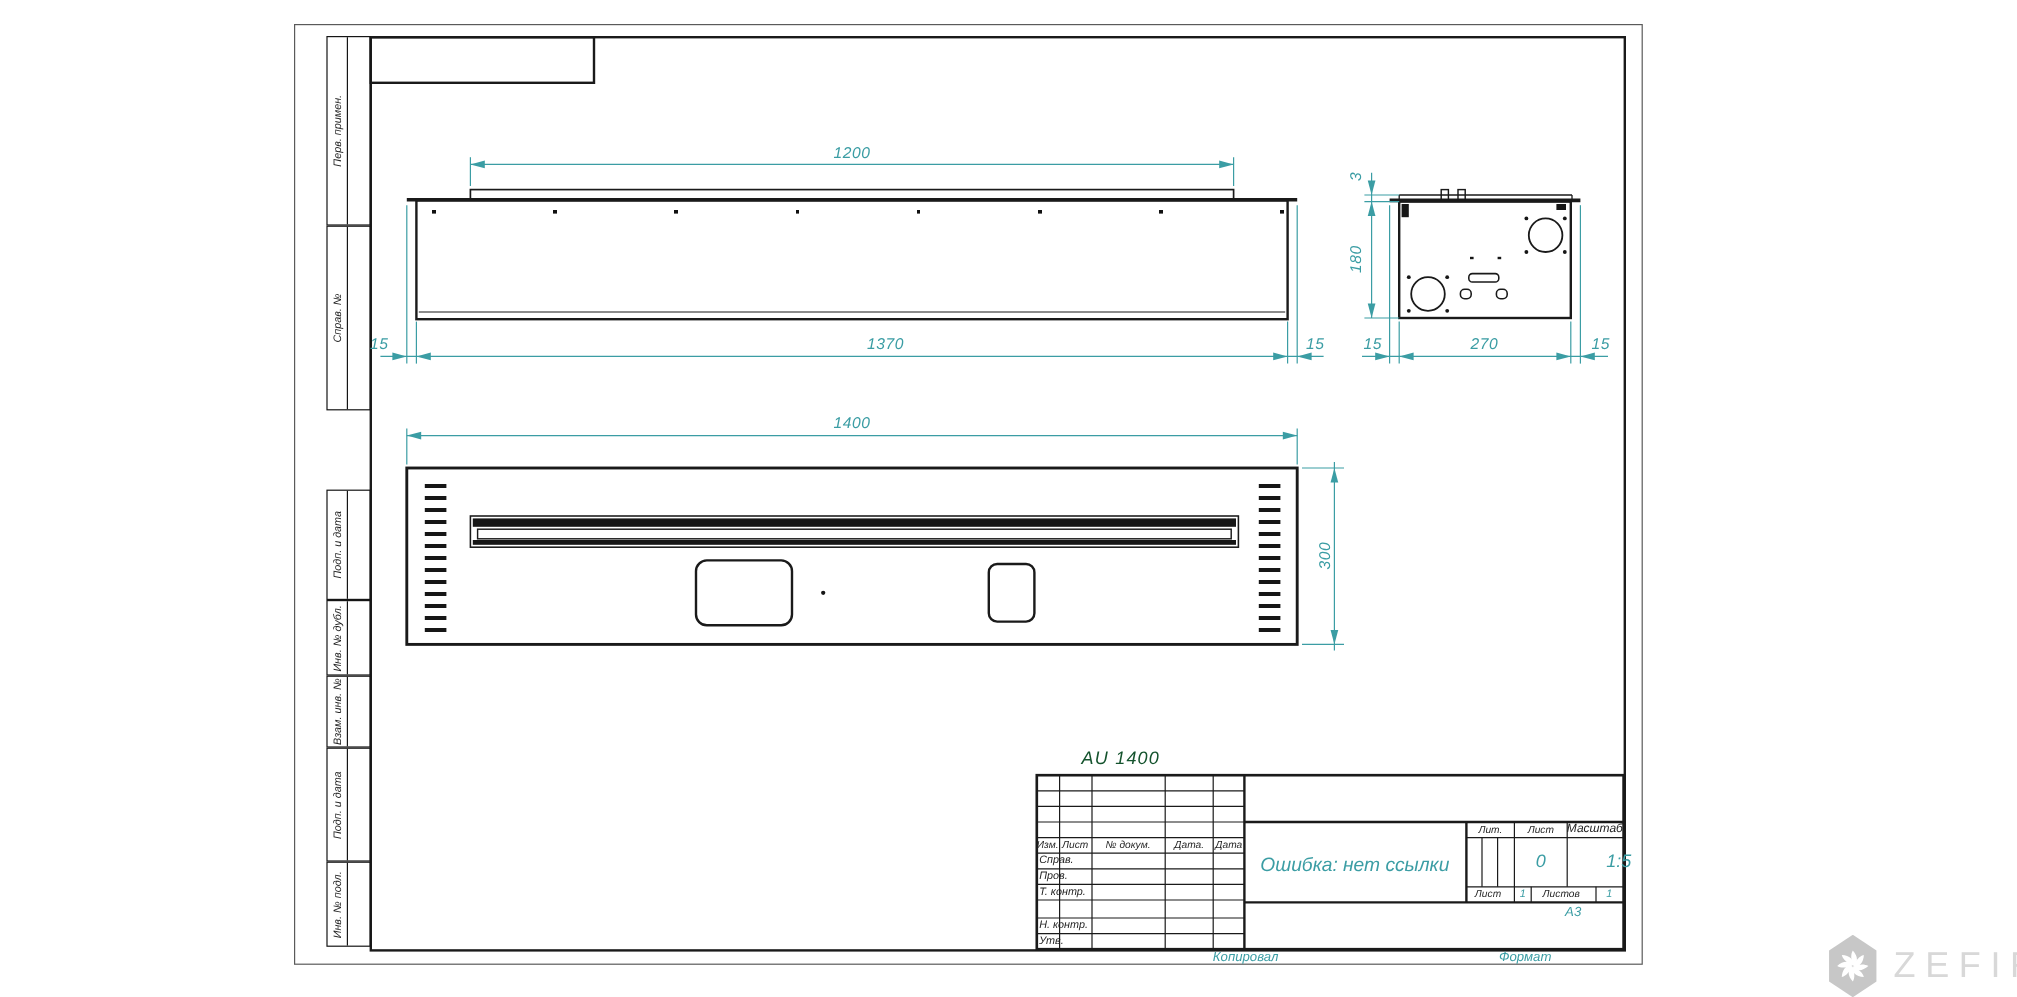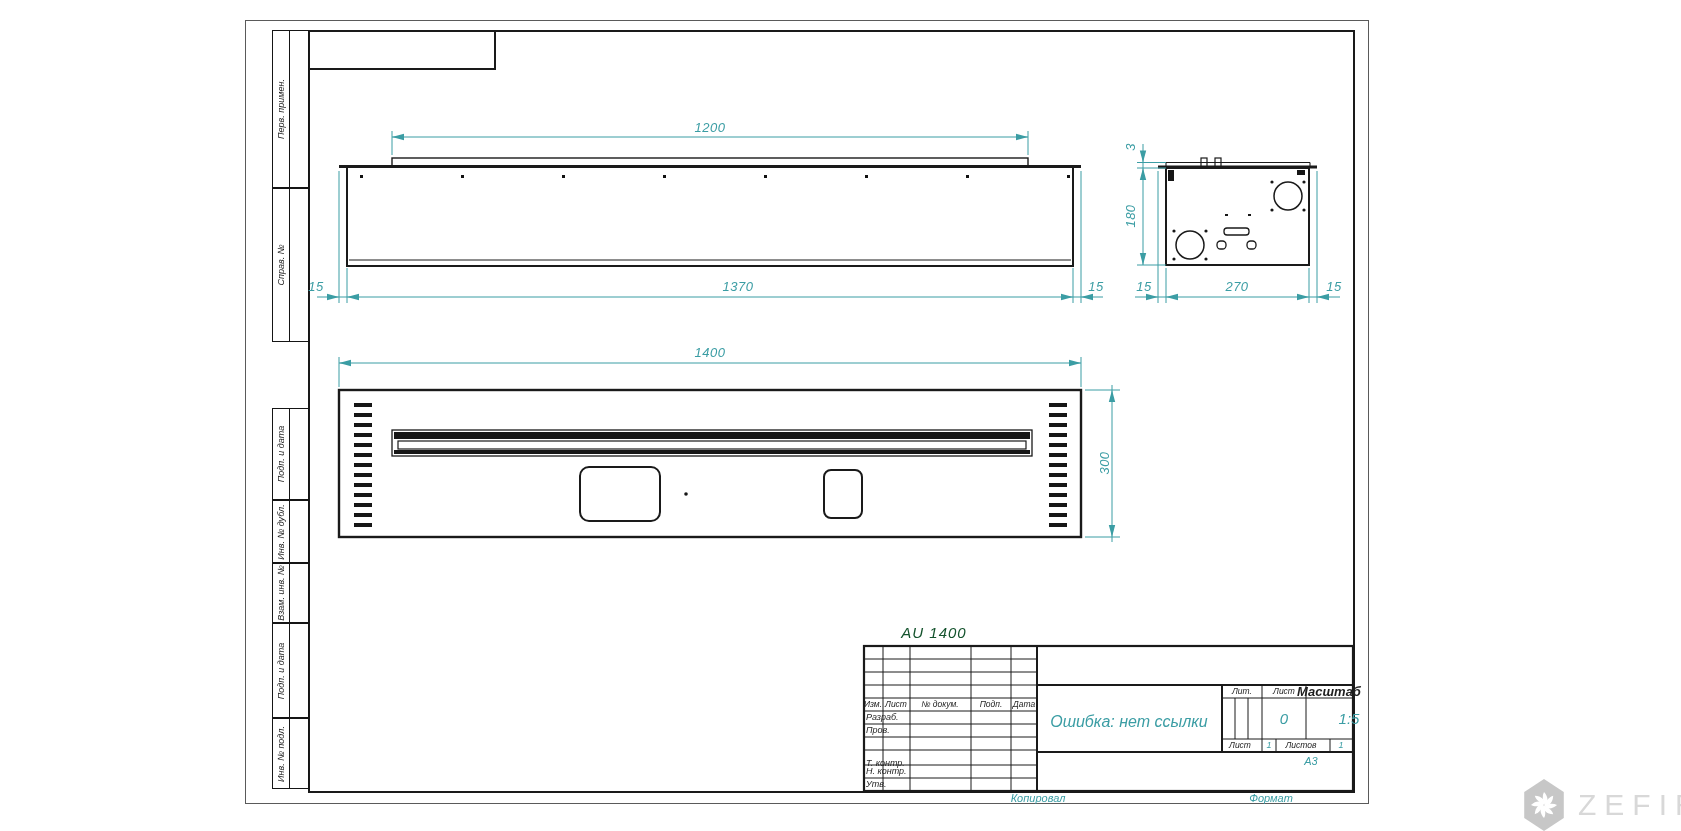--- a/index.html
+++ b/index.html
@@ -210,31 +210,31 @@
   <div class="t tv dim" style="left:1130px;top:216px;">180</div>
   <div class="t dim" style="left:1144px;top:286px;">15</div>
   <div class="t dim" style="left:1237px;top:286px;">270</div>
   <div class="t dim" style="left:1334px;top:286px;">15</div>
 
   <div class="t" style="left:934px;top:632px;font-size:15px;letter-spacing:1px;color:#14532d;">AU 1400</div>
 
   <div class="t" style="left:873px;top:704px;font-size:8.5px;">Изм.</div>
   <div class="t" style="left:896px;top:704px;font-size:8.5px;">Лист</div>
   <div class="t" style="left:940px;top:704px;font-size:8.5px;">№ докум.</div>
-  <div class="t" style="left:991px;top:704px;font-size:8.5px;">Подп.</div>
+  <div class="t" style="left:991px;top:704px;font-size:8.5px;">Дата.</div>
   <div class="t" style="left:1024px;top:704px;font-size:8.5px;">Дата</div>
-  <div class="tl" style="left:866px;top:717px;font-size:9px;">Разраб.</div>
+  <div class="tl" style="left:866px;top:717px;font-size:9px;">Справ.</div>
   <div class="tl" style="left:866px;top:730px;font-size:9px;">Пров.</div>
-  <div class="tl" style="left:866px;top:743px;font-size:9px;margin-top:20px;">Т. контр.</div>
+  <div class="tl" style="left:866px;top:743px;font-size:9px;">Т. контр.</div>
   <div class="tl" style="left:866px;top:771px;font-size:9px;">Н. контр.</div>
   <div class="tl" style="left:866px;top:784px;font-size:9px;">Утв.</div>
   <div class="t teal" style="left:1129px;top:722px;font-size:16px;">Ошибка: нет ссылки</div>
   <div class="t" style="left:1242px;top:691px;font-size:8.5px;">Лит.</div>
   <div class="t" style="left:1284px;top:691px;font-size:8.5px;">Лист</div>
-  <div class="t" style="left:1329px;top:691px;font-size:13px;font-weight:bold;">Масштаб</div>
+  <div class="t" style="left:1329px;top:691px;font-size:10px;">Масштаб</div>
   <div class="t teal" style="left:1284px;top:718px;font-size:15px;">0</div>
   <div class="t teal" style="left:1329px;top:718px;font-size:15px;margin-left:20px;">1:5</div>
   <div class="t" style="left:1240px;top:745px;font-size:8.5px;">Лист</div>
   <div class="t teal" style="left:1269px;top:745px;font-size:9px;">1</div>
   <div class="t" style="left:1301px;top:745px;font-size:8.5px;">Листов</div>
   <div class="t teal" style="left:1341px;top:745px;font-size:9px;">1</div>
 
   <div class="t teal" style="left:1038px;top:798px;font-size:11px;">Копировал</div>
   <div class="t teal" style="left:1271px;top:798px;font-size:11px;">Формат</div>
   <div class="t teal" style="left:1311px;top:761px;font-size:11px;">А3</div>

